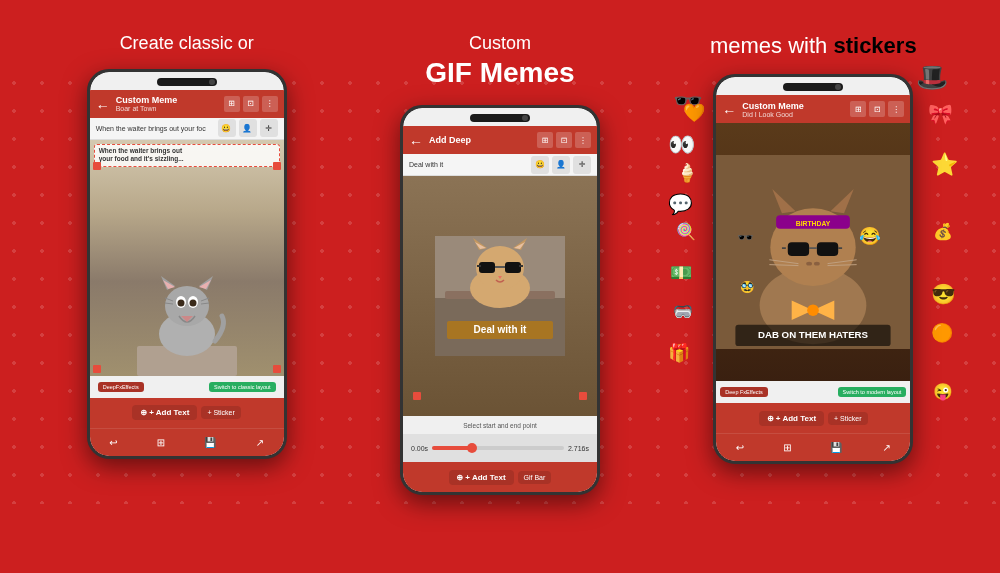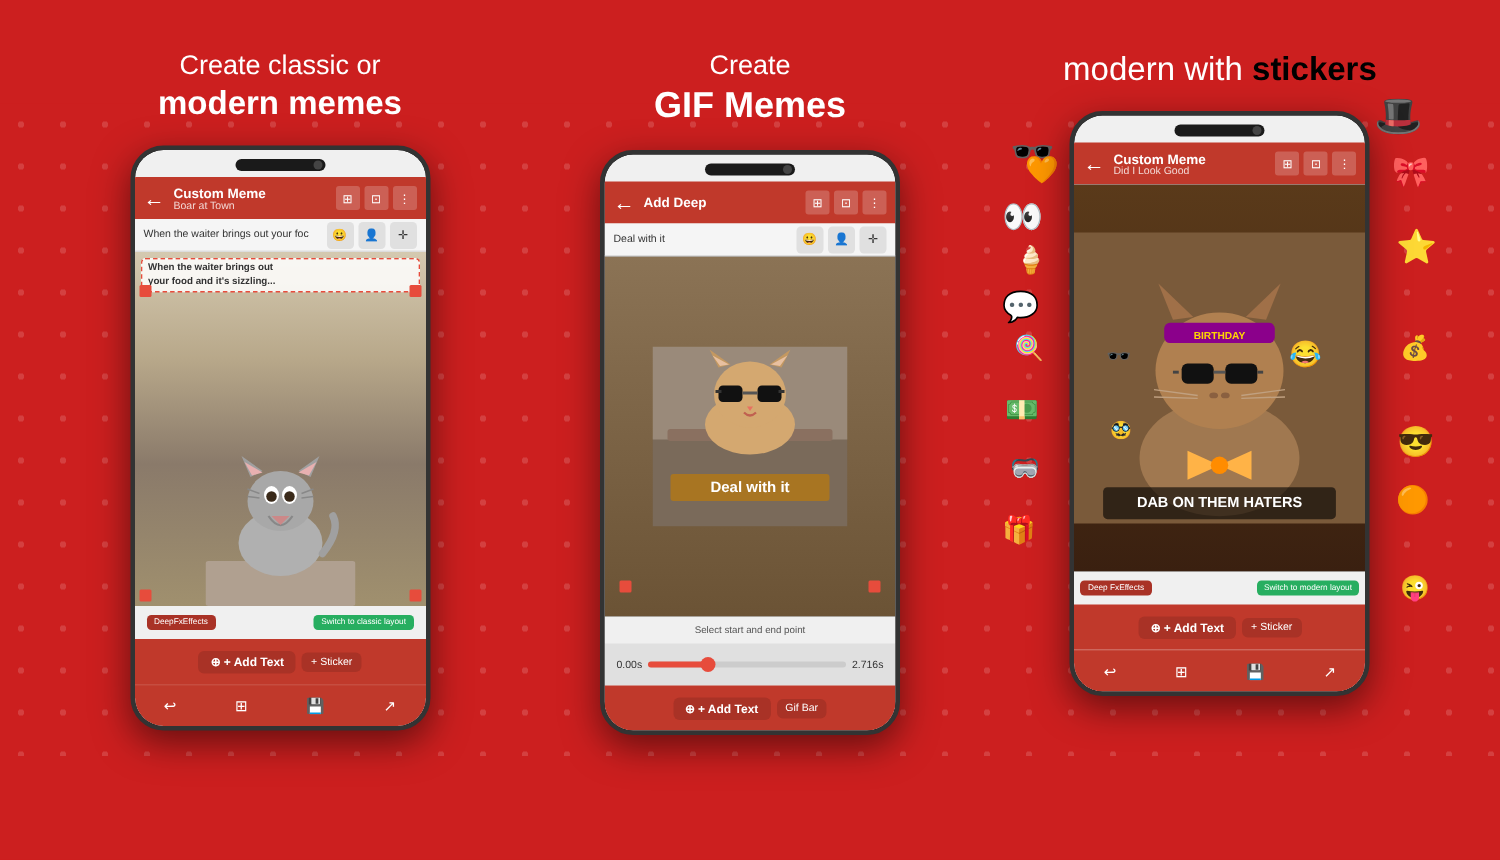--- a/index.html
+++ b/index.html
@@ -63,21 +63,21 @@
       font-weight: 400;
     }
     .panel-text .line2 {
       font-size: 22px;
       color: white;
     }
     .panel-text .line2 .bold {
       font-weight: 900;
     }
     .panel-text .line-gif {
-      font-size: 24px;
+      font-size: 28px;
       font-weight: 900;
       color: white;
     }
     .panel-text .line-spice {
       font-size: 17px;
       color: white;
       font-weight: 400;
     }
     .panel-text .stickers-bold {
       font-weight: 900;
@@ -397,23 +397,20 @@
   </style>
 </head>
 <body>
 
 <div class="container">
   <div class="bg-dots"></div>
 
   <div class="panel">
     <div class="panel-text">
       <div class="line1">Create classic or</div>
-      <div class="line2">
-        <span class="bold">modern memes</span>
-      </div>
     </div>
 
     <div class="phone">
       <div class="phone-notch"></div>
       <div class="phone-camera"></div>
       <div class="phone-inner">
 
         <div class="app-bar">
           <span class="app-bar-back">←</span>
           <div style="flex:1">
@@ -505,21 +502,21 @@
           <div class="toolbar-item">
             <span class="toolbar-icon">↗</span>
           </div>
         </div>
       </div>
     </div>
   </div>
 
   <div class="panel">
     <div class="panel-text">
-      <div class="line1">Create</div>
+      <div class="line1">Custom</div>
       <div class="line-gif">GIF Memes</div>
     </div>
 
     <div class="phone">
       <div class="phone-notch"></div>
       <div class="phone-camera"></div>
       <div class="phone-inner">
 
         <div class="app-bar">
           <span class="app-bar-back">←</span>
@@ -620,21 +617,21 @@
       <span class="ps" style="top:80px;right:5px;font-size:20px;">🎀</span>
       <span class="ps" style="top:130px;right:0px;font-size:22px;">⭐</span>
       <span class="ps" style="top:200px;right:5px;font-size:16px;">💰</span>
       <span class="ps" style="top:260px;right:2px;font-size:20px;">😎</span>
       <span class="ps" style="top:300px;right:5px;font-size:18px;">🟠</span>
       <span class="ps" style="top:360px;right:5px;font-size:16px;">😜</span>
     </div>
 
     <div class="panel-text">
       <div class="line2">
-        <span>modern with </span><span class="bold stickers-bold">stickers</span>
+        <span>memes with </span><span class="bold stickers-bold">stickers</span>
       </div>
     </div>
 
     <div class="phone">
       <div class="phone-notch"></div>
       <div class="phone-camera"></div>
       <div class="phone-inner">
 
         <div class="app-bar">
           <span class="app-bar-back">←</span>

